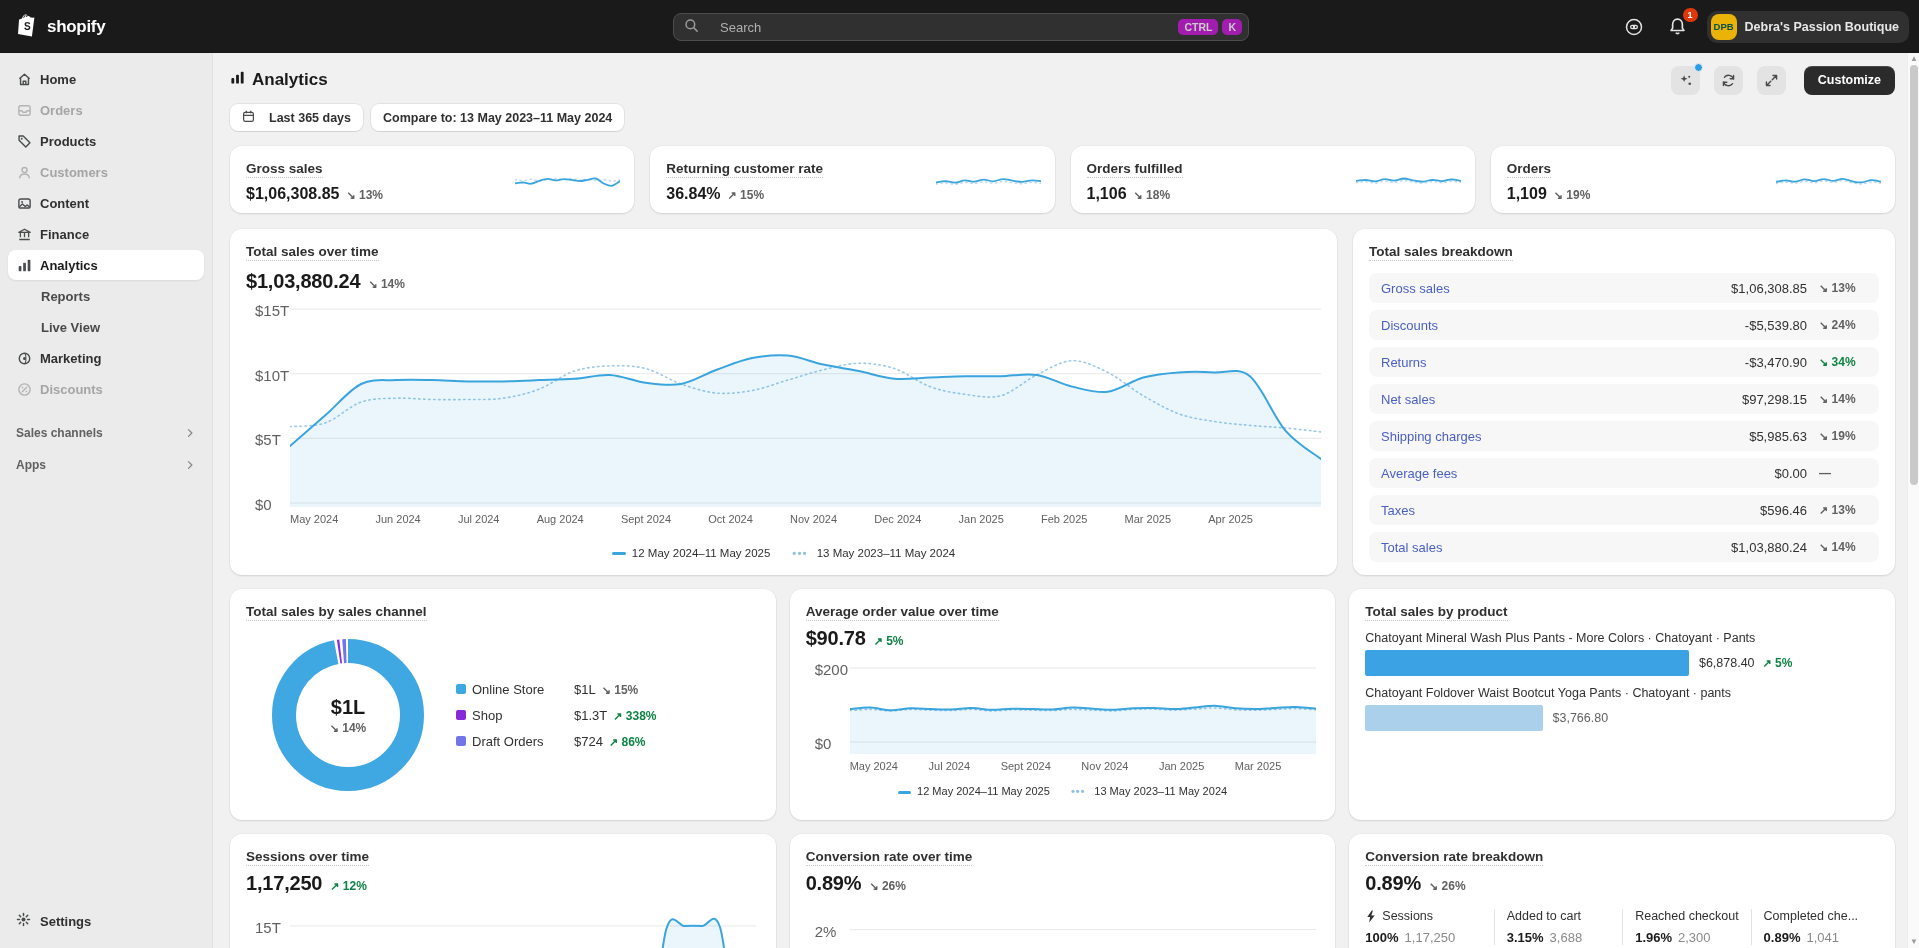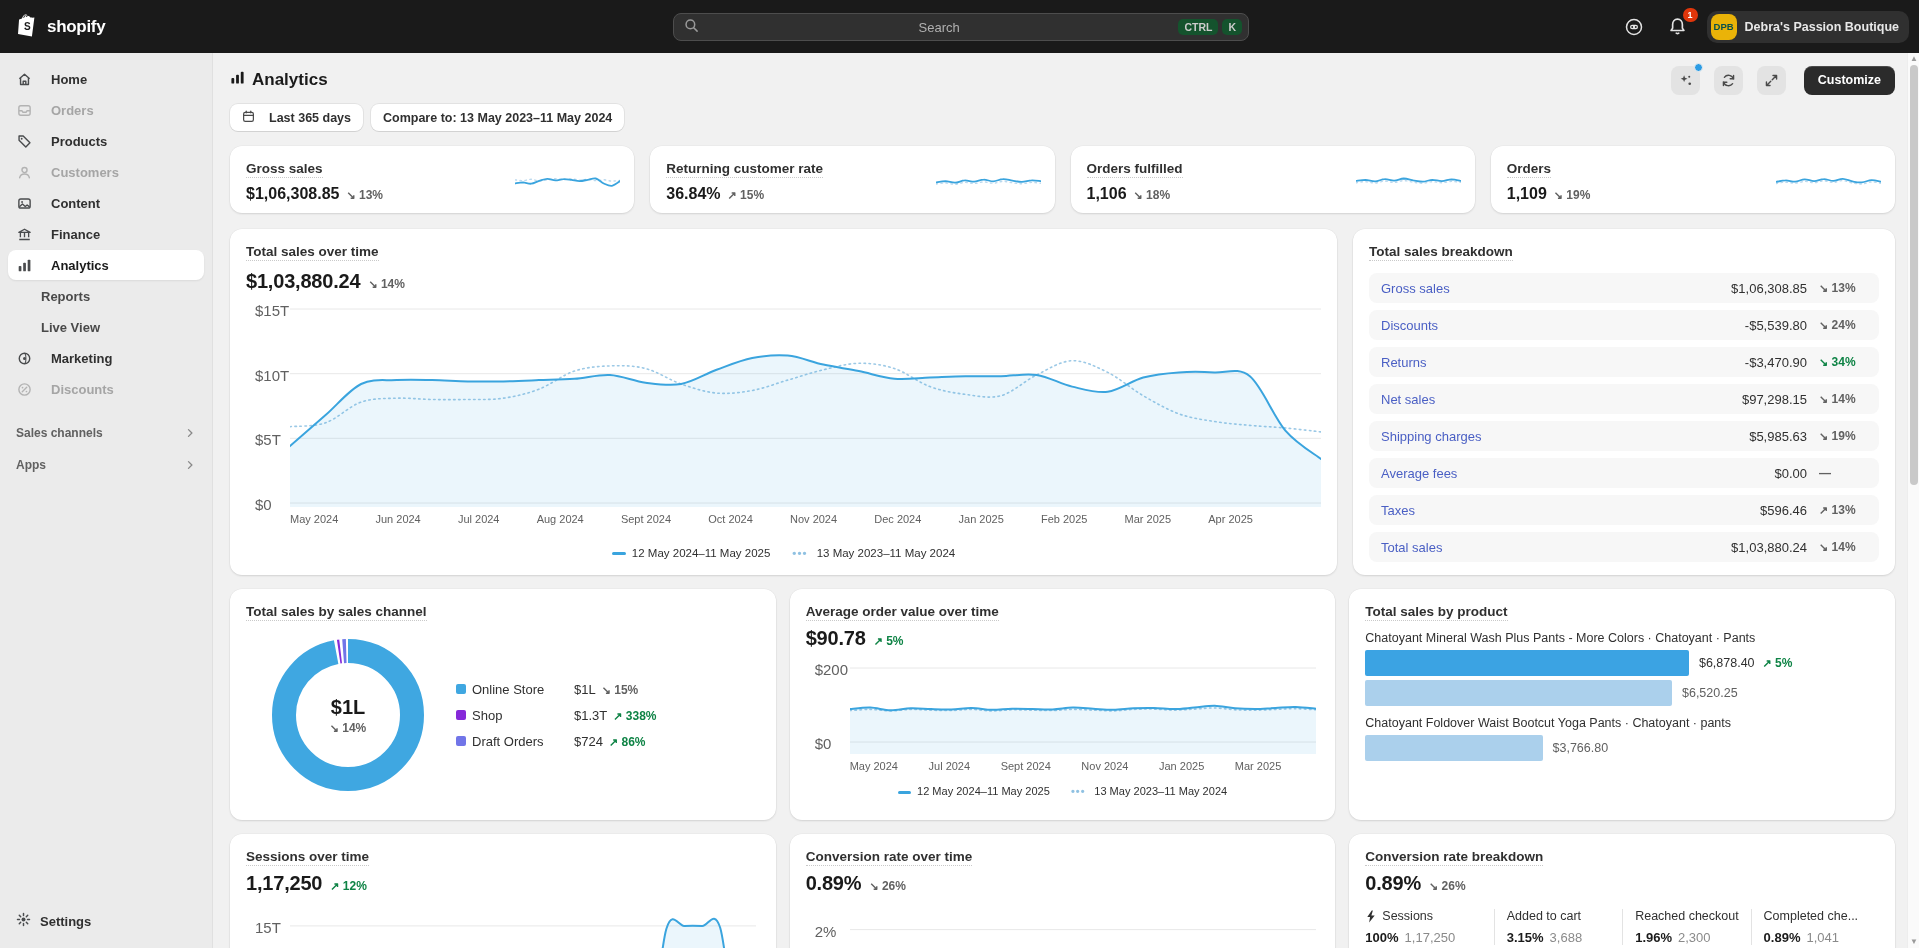--- a/index.html
+++ b/index.html
@@ -4,32 +4,32 @@
 <style>
   * { box-sizing: border-box; margin: 0; padding: 0; }
   html,body { width:1919px; height:948px; overflow:hidden; }
   body { font-family:"Liberation Sans",sans-serif; background:#f1f1f1; position:relative; color:#303030; }
 
   
   .topbar { position:absolute; left:0; top:0; width:1919px; height:53px; background:#1a1a1a; display:flex; align-items:center; }
   .logo { display:flex; align-items:center; gap:7px; margin-left:18px; cursor:pointer; }
   .logo .wordmark { color:#fff; font-size:17px; font-weight:bold; letter-spacing:-.3px; }
   .searchbox { position:absolute; left:673px; top:13px; width:576px; height:28px; background:#303030; border:1px solid #4d4d4d; border-radius:8px; display:flex; align-items:center; padding:0 6px 0 10px; cursor:text; }
-  .searchbox .ph { color:#b0b0b0; font-size:13px; margin-left:5px; flex:1;text-align:center; }
-  .kbd { background:#14532d; color:#cccccc; font-size:10.5px; font-weight:bold; border-radius:5px; padding:2px 6px; margin-left:4px; }
+  .searchbox .ph { color:#b0b0b0; font-size:13px; margin-left:21px; flex:1; }
+  .kbd { background:#a21caf; color:#cccccc; font-size:10.5px; font-weight:bold; border-radius:5px; padding:2px 6px; margin-left:4px; }
   .top-right { position:absolute; right:10px; top:0; height:53px; display:flex; align-items:center; gap:14px; }
   .top-icon-btn { width:30px; height:30px; border-radius:8px; display:flex; align-items:center; justify-content:center; position:relative; cursor:pointer; }
   .badge { position:absolute; top:-4px; right:-5px; background:#e0360b; color:#fff; font-size:9px; font-weight:bold; border-radius:8px; min-width:15px; height:14px; display:flex; align-items:center; justify-content:center; padding:0 3px; }
   .store-chip { display:flex; align-items:center; gap:8px; background:#303030; border-radius:10px; padding:3px 10px 3px 4px; cursor:pointer; }
   .avatar { width:26px; height:26px; border-radius:8px; background:#eab308; color:#09504b; font-size:9.5px; font-weight:bold; display:flex; align-items:center; justify-content:center; }
   .store-name { color:#e8e8e8; font-size:12.5px; font-weight:bold; }
 
   
   .sidebar { position:absolute; left:0; top:53px; width:213px; bottom:0; background:#ebebeb; border-right:1px solid #e0e0e0; padding-top:10px; }
-  .nav-item { display:flex; align-items:center; gap:19px; height:30px; margin:1px 8px; padding:0 8px; border-radius:8px; font-size:13px; font-weight:600; color:#303030; cursor:pointer; }
+  .nav-item { display:flex; align-items:center; gap:8px; height:30px; margin:1px 8px; padding:0 8px; border-radius:8px; font-size:13px; font-weight:600; color:#303030; cursor:pointer; }
   .nav-item .nav-icon { width:16px; height:16px; display:flex; align-items:center; justify-content:center; color:#4a4c4e; }
   .nav-item.disabled { color:#a5a5a5; }
   .nav-item.disabled .nav-icon { color:#b3b3b3; }
   .nav-item.active { background:#fff; box-shadow:0 1px 2px rgba(0,0,0,.08); font-weight:700; color:#1a1a1a; }
   .nav-item.sub { padding-left:33px; font-weight:600; color:#494949; }
   .nav-section { display:flex; align-items:center; justify-content:space-between; margin:18px 16px 0 16px; font-size:12px; font-weight:bold; color:#616161; cursor:pointer; }
   .nav-section:first-of-type { margin-top:22px; }
   .settings-row { position:absolute; bottom:12px; left:8px; right:8px; display:flex; align-items:center; gap:9px; height:30px; padding:0 8px; font-size:13px; font-weight:600; color:#303030; cursor:pointer; }
 
   
@@ -556,24 +556,20 @@
 
     <div class="card">
       <span class="card-title">Total sales by product</span>
       <div id="product-list">
           <div class="prod-group">
             <div class="prod-name">Chatoyant Mineral Wash Plus Pants - More Colors · Chatoyant · Pants</div>
     <div class="bar-row">
               <div class="bar cur" style="width:63.0%"></div>
       <span class="bar-val">$6,878.40 <span class="pct green"><span class="arr">↗</span> 5%</span></span>
             </div>
-    <div class="bar-row">
-              <div class="bar prev" style="width:59.7%"></div>
-      <span class="bar-val muted">$6,520.25</span>
-            </div>
           </div>
           <div class="prod-group">
             <div class="prod-name">Chatoyant Foldover Waist Bootcut Yoga Pants · Chatoyant · pants</div>
     <div class="bar-row">
               <div class="bar prev" style="width:34.5%"></div>
       <span class="bar-val muted">$3,766.80</span>
             </div>
           </div>
         </div>
     </div>

